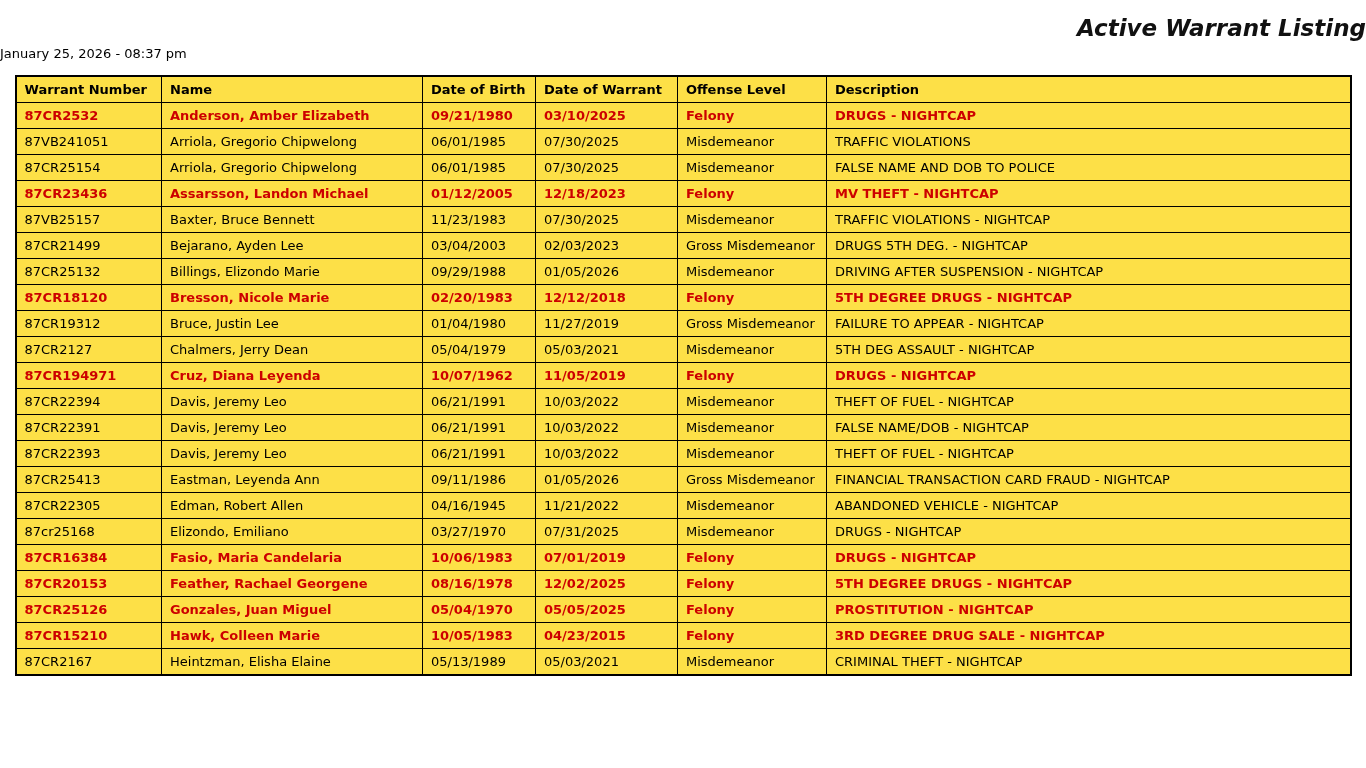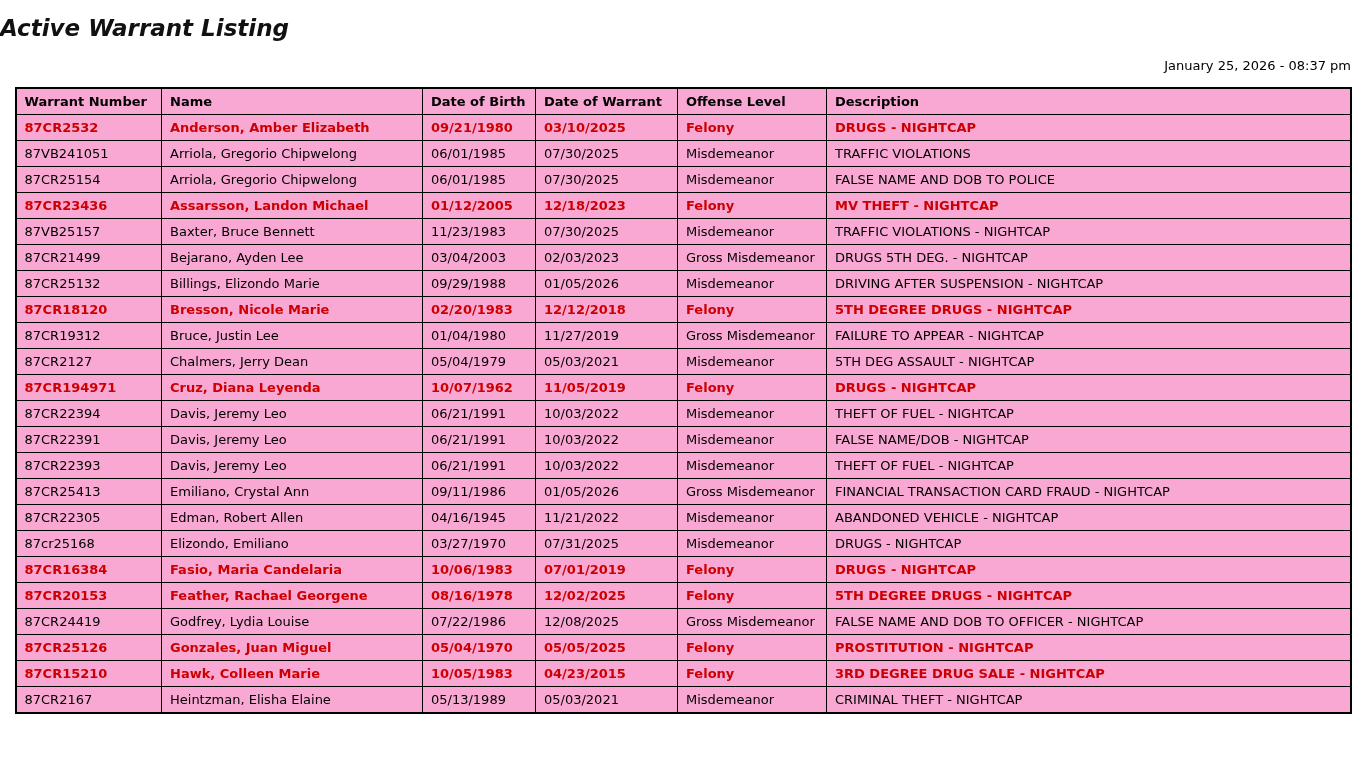--- a/index.html
+++ b/index.html
@@ -8,41 +8,41 @@
     background: #ffffff;
   }
   body {
     width: 1366px;
     height: 768px;
     overflow: hidden;
     font-family: "DejaVu Sans", "Liberation Sans", sans-serif;
     color: #000000;
   }
   .page-title {
-    margin: 15px 0 16px 0;
-    text-align: left;
+    margin: 15px 0 4px 0;
+    text-align: right;
     font-size: 23px;
     line-height: 27px;
     font-weight: bold;
     font-style: italic;
     color: #111111;
   }
   .report-timestamp {
-    text-align: right;
+    text-align: left;
     font-size: 13px;
     line-height: 16px;
     margin: 0 15px 13px 0;
   }
   table.warrant-table {
     border-collapse: collapse;
     table-layout: fixed;
     width: 1337px;
     margin: 0 auto;
     border: 2px solid #000000;
-    background: #f9a8d4;
+    background: #fde047;
   }
   .warrant-table th,
   .warrant-table td {
     border: 1px solid #000000;
     padding: 5px 8px 4px 8px;
     font-size: 13px;
     line-height: 16px;
     text-align: left;
     vertical-align: middle;
     white-space: nowrap;
@@ -199,21 +199,21 @@
         <tr>
           <td>87CR22393</td>
           <td>Davis, Jeremy Leo</td>
           <td>06/21/1991</td>
           <td>10/03/2022</td>
           <td>Misdemeanor</td>
           <td>THEFT OF FUEL - NIGHTCAP</td>
         </tr>
         <tr>
           <td>87CR25413</td>
-          <td>Emiliano, Crystal Ann</td>
+          <td>Eastman, Leyenda Ann</td>
           <td>09/11/1986</td>
           <td>01/05/2026</td>
           <td>Gross Misdemeanor</td>
           <td>FINANCIAL TRANSACTION CARD FRAUD - NIGHTCAP</td>
         </tr>
         <tr>
           <td>87CR22305</td>
           <td>Edman, Robert Allen</td>
           <td>04/16/1945</td>
           <td>11/21/2022</td>
@@ -237,28 +237,20 @@
           <td>DRUGS - NIGHTCAP</td>
         </tr>
         <tr class="felony">
           <td>87CR20153</td>
           <td>Feather, Rachael Georgene</td>
           <td>08/16/1978</td>
           <td>12/02/2025</td>
           <td>Felony</td>
           <td>5TH DEGREE DRUGS - NIGHTCAP</td>
         </tr>
-        <tr>
-          <td>87CR24419</td>
-          <td>Godfrey, Lydia Louise</td>
-          <td>07/22/1986</td>
-          <td>12/08/2025</td>
-          <td>Gross Misdemeanor</td>
-          <td>FALSE NAME AND DOB TO OFFICER - NIGHTCAP</td>
-        </tr>
         <tr class="felony">
           <td>87CR25126</td>
           <td>Gonzales, Juan Miguel</td>
           <td>05/04/1970</td>
           <td>05/05/2025</td>
           <td>Felony</td>
           <td>PROSTITUTION - NIGHTCAP</td>
         </tr>
         <tr class="felony">
           <td>87CR15210</td>

